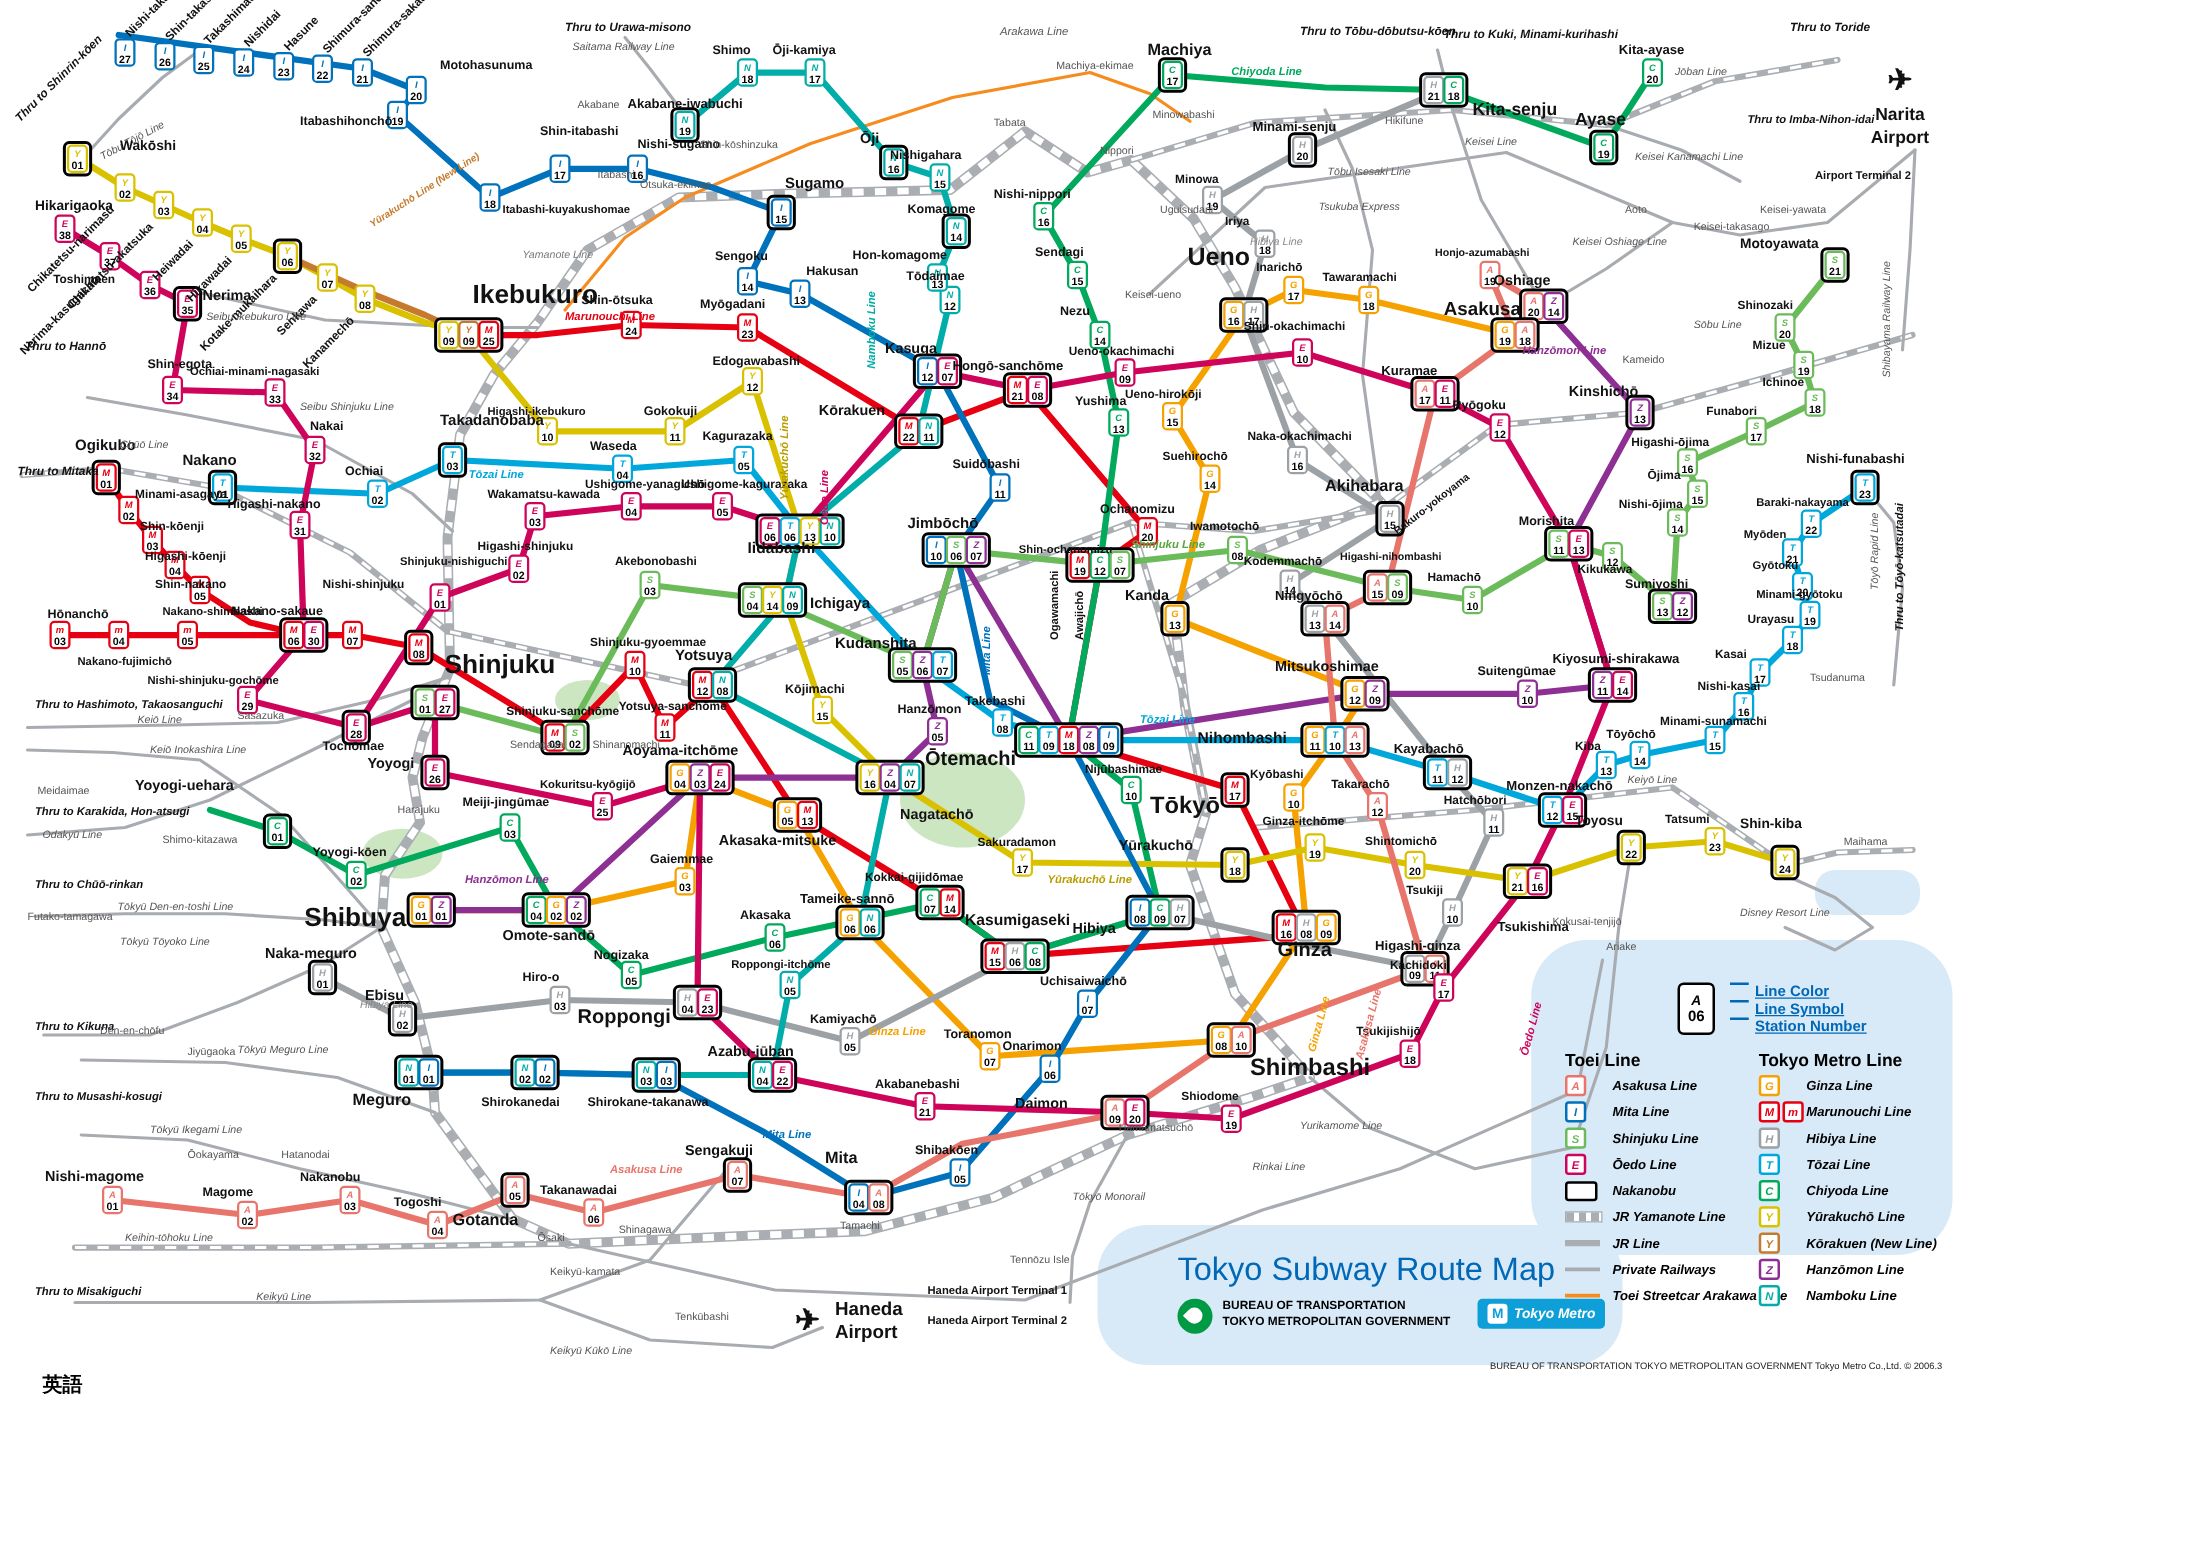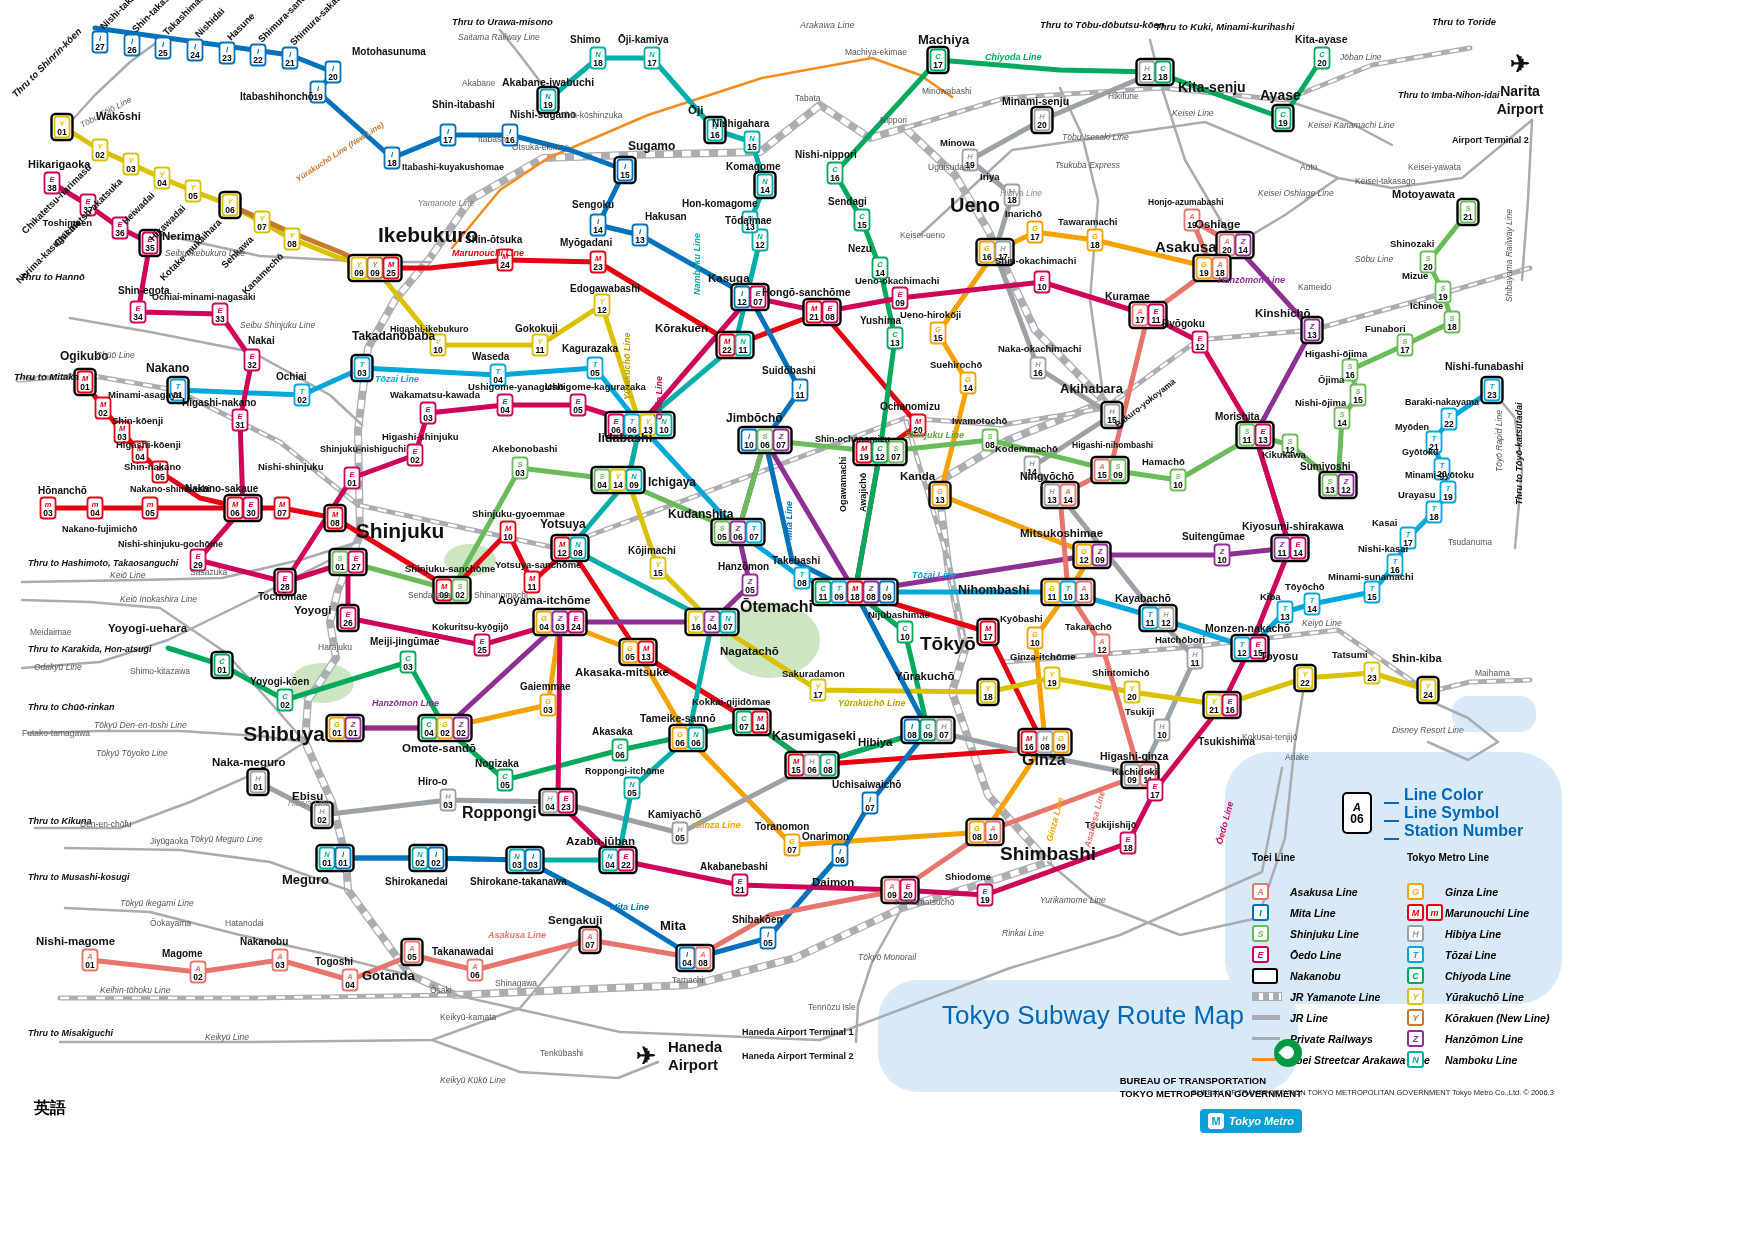--- a/index.html
+++ b/index.html
@@ -7,39 +7,39 @@
          font-family:"Liberation Sans",sans-serif;}
   svg{position:absolute;left:0;top:0;}
   svg text{font-family:"Liberation Sans",sans-serif;}
   
   .legend{position:absolute;left:1252px;top:786px;width:308px;}
   .lg-head{display:flex;align-items:center;gap:12px;margin-bottom:12px;margin-left:90px;}
   .lg-sample{width:26px;height:38px;border:2.5px solid #000;border-radius:5px;background:#fff;
              display:flex;flex-direction:column;align-items:center;justify-content:center;line-height:1;}
   .lg-sample .lt{font-size:11px;font-weight:bold;font-style:italic;}
   .lg-sample .num{font-size:12px;font-weight:bold;}
-  .lg-head-labels div{color:#0068B7;font-weight:bold;font-size:16px;display:flex;align-items:flex-end;gap:5px;white-space:nowrap;}
+  .lg-head-labels div{color:#0068B7;font-weight:bold;font-size:12px;display:flex;align-items:flex-start;gap:5px;white-space:nowrap;text-decoration:underline;}
   .lg-arrow{width:15px;height:2px;background:#0068B7;display:inline-block;}
   .lg-cols{display:flex;gap:10px;}
   .lg-col{width:145px;}
-  .lg-col-head{font-size:10px;font-weight:bold;margin-bottom:18px;}
+  .lg-col-head{font-size:14px;font-weight:bold;margin-bottom:2px;}
   .lg-row{display:flex;align-items:center;gap:6px;height:21px;}
   .lg-badge{display:inline-flex;align-items:center;justify-content:center;width:13px;height:13px;
             border:2px solid;border-radius:3px;font-size:9px;font-weight:bold;font-style:italic;background:#fff;flex:none;}
   .lg-swatch{display:inline-flex;align-items:center;gap:2px;width:32px;flex:none;}
   .lg-junction{width:22px;height:12px;border:2.5px solid #000;border-radius:3px;background:#fff;}
   .lg-yamanote{width:28px;height:7px;background:repeating-linear-gradient(90deg,#AAAEB2 0 6px,#fff 6px 10px);border:1px solid #AAAEB2;}
   .lg-line-jr{width:28px;height:5px;background:#AAAEB2;}
   .lg-line-pvt{width:28px;height:2.5px;background:#A8ACB0;}
   .lg-line-tram{width:28px;height:3px;background:#F68B1E;}
   .lg-name{font-size:10.5px;font-weight:bold;font-style:italic;white-space:nowrap;}
   
   .titleblock{position:absolute;left:942px;top:1000px;width:360px;}
   .map-title{color:#0068B7;font-size:26px;font-weight:normal;white-space:nowrap;}
-  .title-row{display:flex;align-items:flex-end;gap:8px;margin-top:8px;flex-direction:column;}
+  .title-row{display:flex;align-items:flex-start;gap:8px;margin-top:8px;}
   .toei-logo{width:28px;height:28px;border-radius:50%;background:#009944;position:relative;flex:none;}
   .toei-logo::after{content:"";position:absolute;left:7px;top:7px;width:13px;height:13px;background:#fff;
                     border-radius:50% 50% 50% 0;transform:rotate(45deg);}
   .bureau{font-size:9.5px;font-weight:bold;line-height:1.35;}
   .metro-logo{display:inline-flex;align-items:center;gap:5px;background:#0E9FD8;color:#fff;border-radius:4px;
               padding:4px 8px;font-size:11px;font-weight:bold;font-style:italic;margin-left:14px;}
   .metro-m{background:#fff;color:#0E9FD8;font-weight:bold;font-style:normal;border-radius:3px;width:16px;height:16px;
            display:inline-flex;align-items:center;justify-content:center;font-size:11px;}
   .map-footer{position:absolute;left:1192px;top:1088px;font-size:7.5px;color:#222;width:320px;white-space:nowrap;}
   .lang-label{position:absolute;left:34px;top:1062px;font-size:16px;font-weight:bold;margin-top:36px;}

